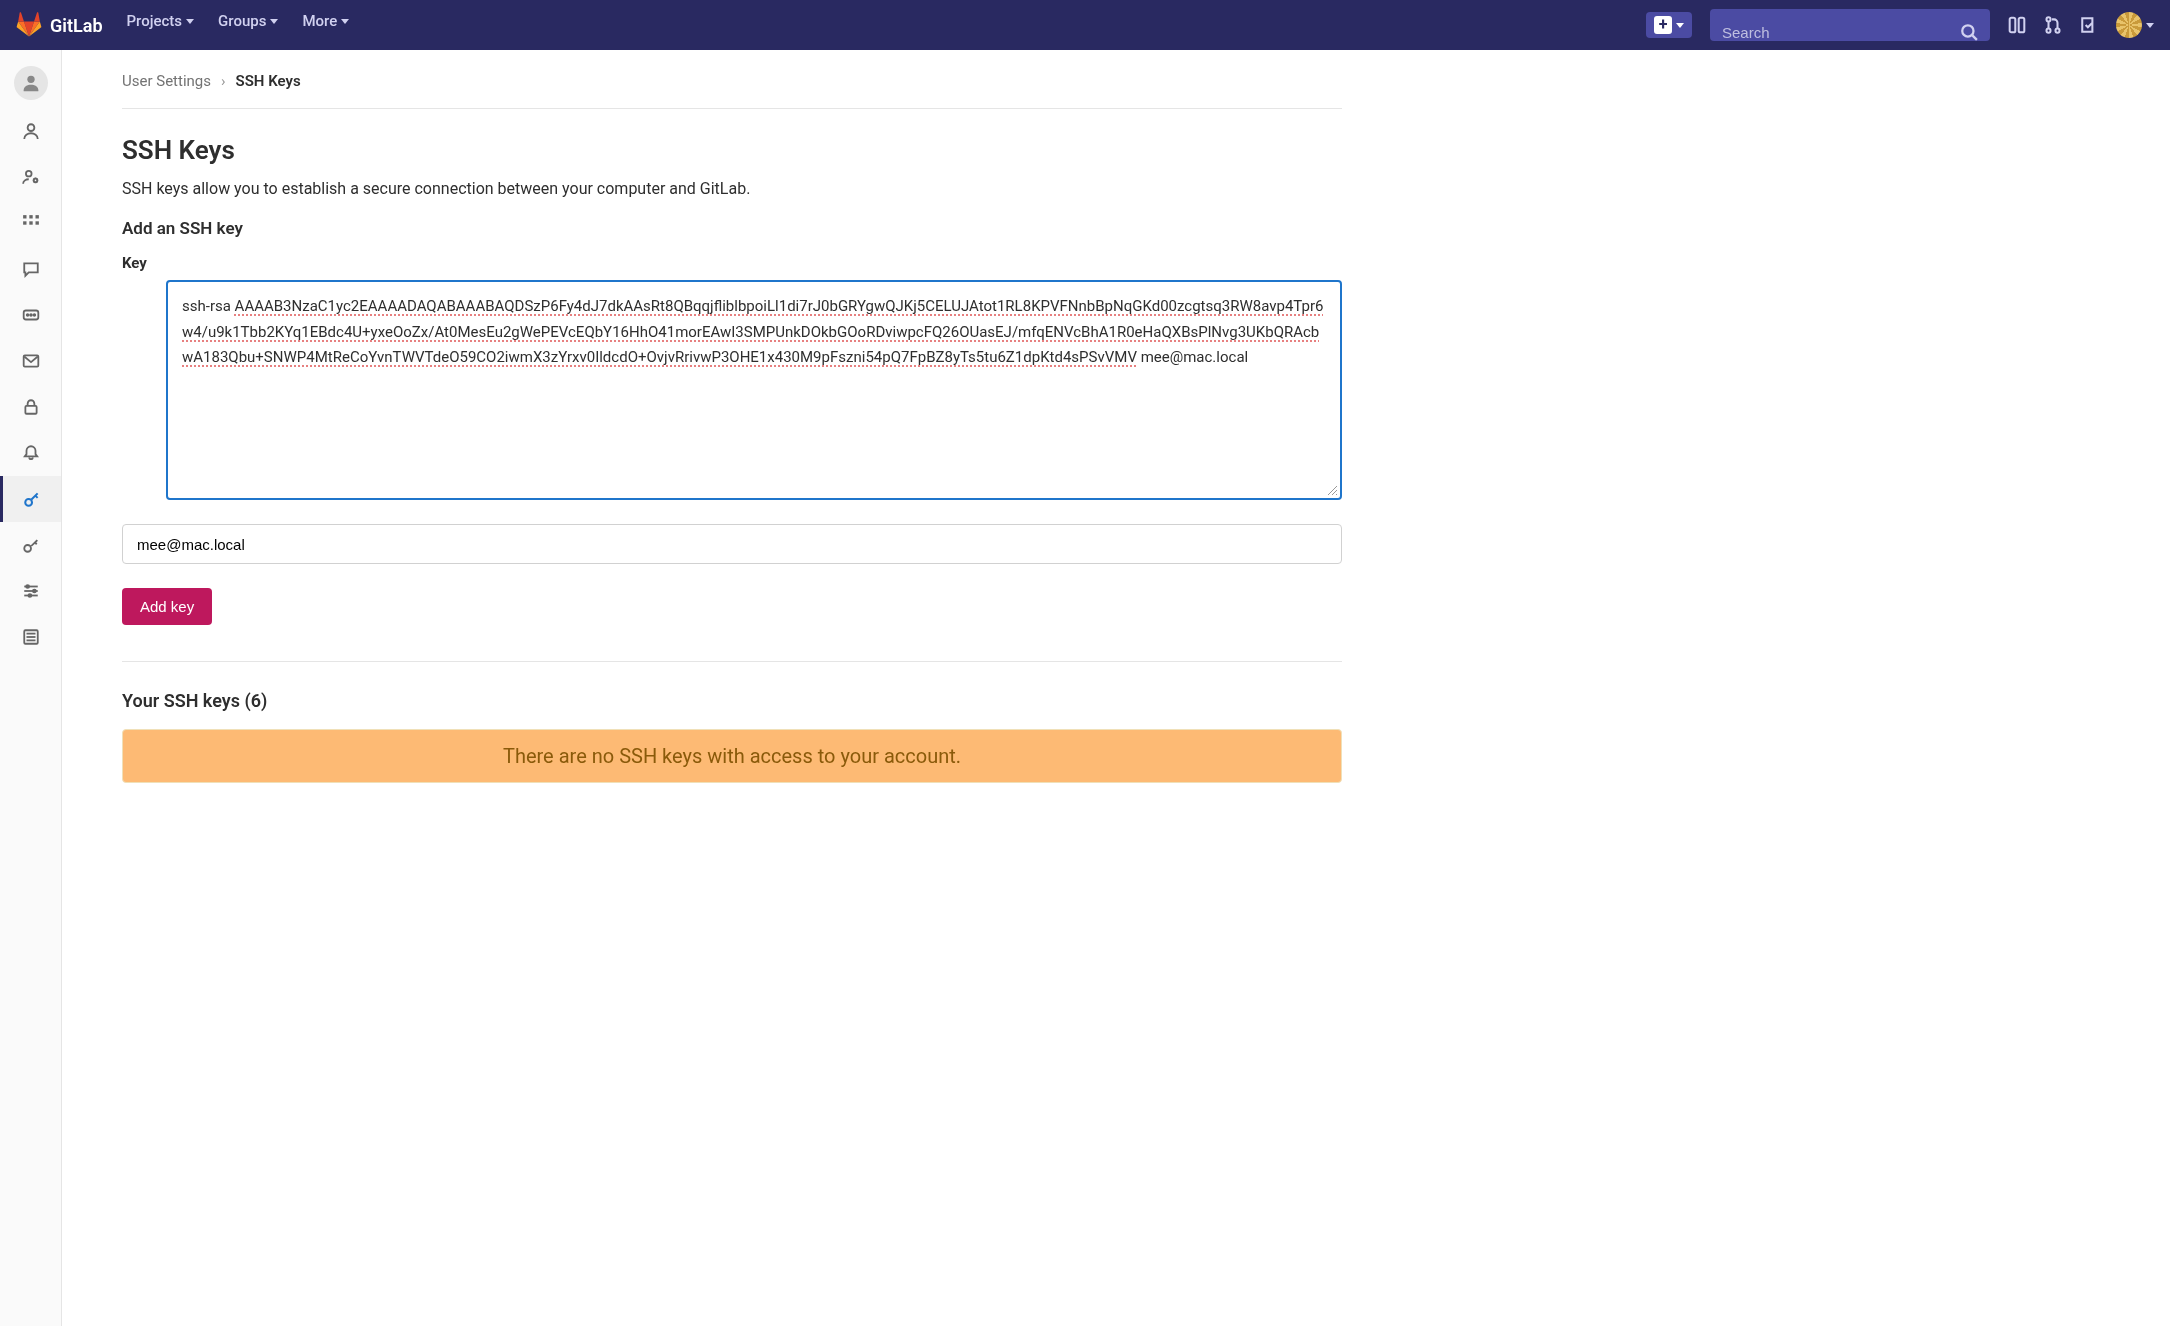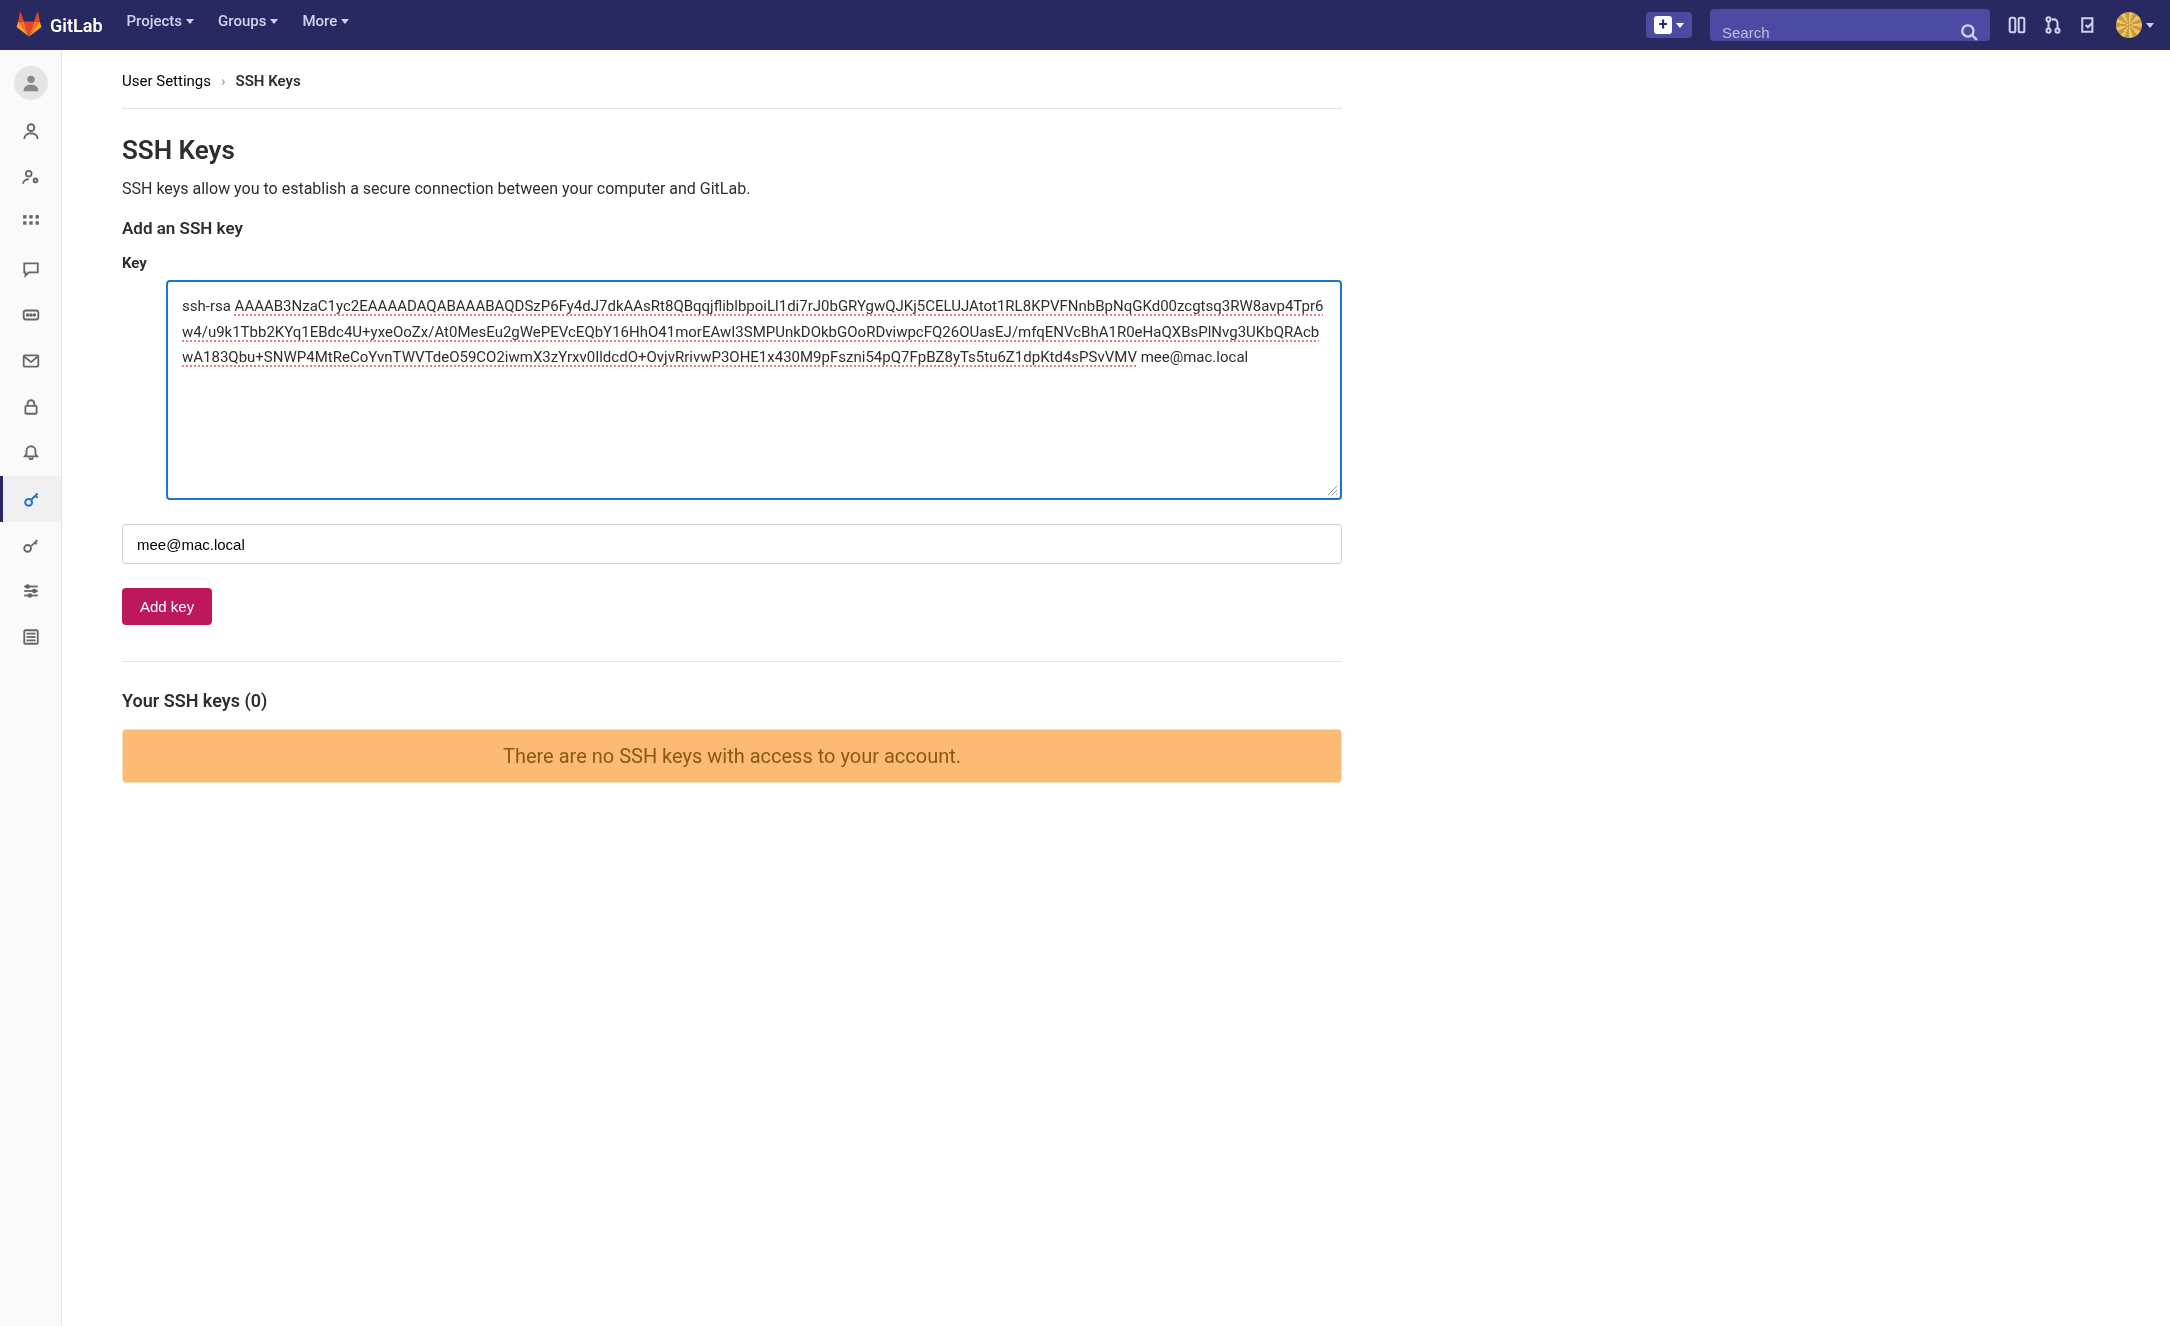--- a/index.html
+++ b/index.html
@@ -74,21 +74,21 @@
     .sidebar-avatar-big {
       width: 34px; height: 34px; border-radius: 50%; background: #e5e5e5;
       display: flex; align-items: center; justify-content: center; color: #888; margin: 8px 0;
     }
     .content { flex: 1; padding: 22px 60px 40px 60px; max-width: 1340px; }
     
     .breadcrumb {
       display: flex; align-items: center; gap: 10px; font-size: 15px;
       border-bottom: 1px solid #e5e5e5; padding-bottom: 18px; margin-bottom: 26px;
     }
-    .breadcrumb-link { color: #000000; cursor: pointer; }
+    .breadcrumb-link { color: #737373; cursor: pointer; }
     .breadcrumb-sep { color: #999; }
     .breadcrumb-current { font-weight: 600; color: #2e2e2e; }
     
     h1.page-title { font-size: 26px; font-weight: 600; margin-bottom: 14px; }
     .intro { font-size: 16px; margin-bottom: 20px; color: #2e2e2e; }
     h2.subheading { font-size: 17px; font-weight: 600; margin-bottom: 16px; }
     .hint { font-size: 16px; margin-bottom: 24px; }
     .hint a { color: #1f75cb; text-decoration: none; cursor: pointer; }
     label.field-label { display: block; font-weight: 700; font-size: 15px; margin-bottom: 8px; }
     .key-textarea {
@@ -307,16 +307,16 @@
           <line x1="10" y1="11" x2="11" y2="10" stroke="currentColor"></line>
       </svg>
     </div>
 
     <input class="title-input" type="text" value="mee@mac.local" style="">
 
     <button class="btn-success">Add key</button>
 
     <hr class="divider">
 
-    <h2 class="keys-heading">Your SSH keys (0)</h2>
+    <h2 class="keys-heading">Your SSH keys (6)</h2>
     <div class="empty-banner">There are no SSH keys with access to your account.</div>
   </div>
 </div>
 
 </body></html>

